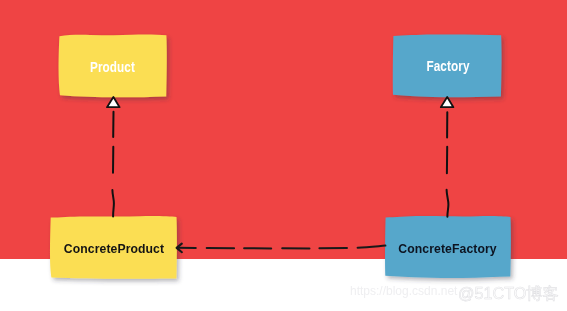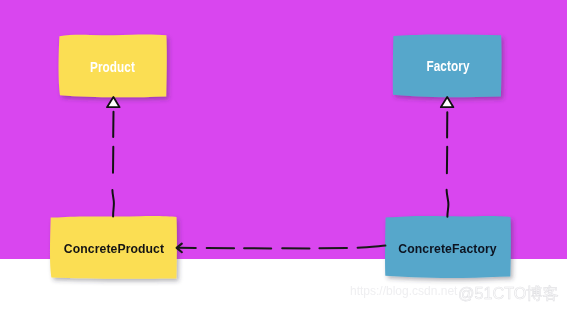--- a/index.html
+++ b/index.html
@@ -5,21 +5,21 @@
 <style>
   html, body { margin:0; padding:0; background:#ffffff; }
   body {
     width:567px; height:311px;
     font-family:"Liberation Sans", sans-serif;
     overflow:hidden;
     position:relative;
   }
   #stage {
     position:absolute; left:0; top:0; width:567px; height:259px;
-    background:#d946ef; filter:blur(0.42px);
+    background:#ef4444; filter:blur(0.42px);
   }
   svg.layer { position:absolute; left:0; top:0; width:567px; height:311px; display:block; }
   .node-label {
     position:absolute; white-space:nowrap; line-height:1;
     font-weight:700; transform-origin:center center; letter-spacing:0.1px;
   }
   .wm {
     position:absolute; white-space:nowrap; line-height:1;
     transform:translateZ(0); -webkit-font-smoothing:antialiased;
   }

